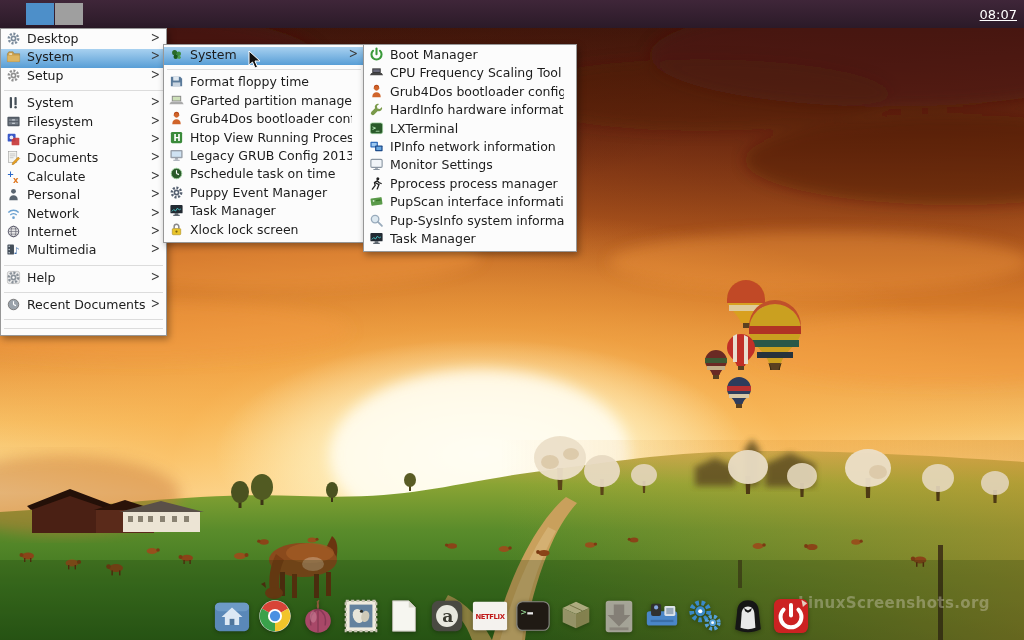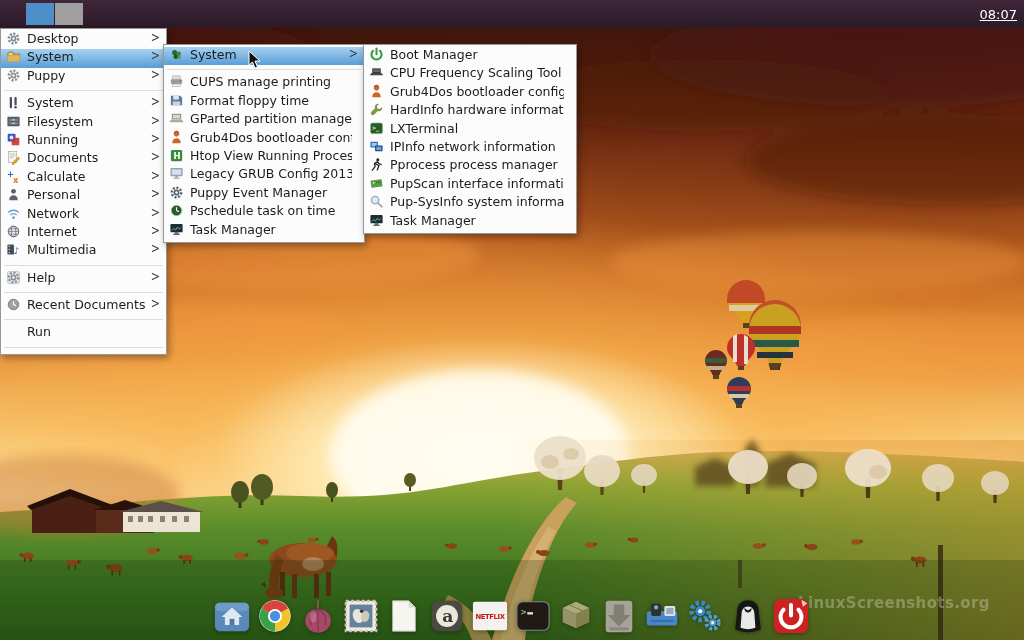--- a/index.html
+++ b/index.html
@@ -497,21 +497,21 @@
         <span class="arr">&gt;</span>
       </div>
       <div class="menu-item">
         <span class="mi">
           <svg viewBox="0 0 16 16">
             <circle cx="8" cy="8" r="5" fill="none" stroke="#909090" stroke-width="2.6" stroke-dasharray="2.2 1.6"></circle>
             <circle cx="8" cy="8" r="3.1" fill="#909090"></circle>
             <circle cx="8" cy="8" r="1.3" fill="#fff"></circle>
           </svg>
         </span>
-        <span class="lbl">Puppy</span>
+        <span class="lbl">Setup</span>
         <span class="arr">&gt;</span>
       </div>
       <div class="separator"></div>
       <div class="menu-item">
         <span class="mi">
           <svg viewBox="0 0 16 16">
             <rect x="4" y="2" width="2.4" height="12" rx="1" fill="#454f58"></rect>
             <rect x="9" y="2" width="2.4" height="9" rx="1" fill="#454f58"></rect>
             <circle cx="10.2" cy="13" r="1.3" fill="#454f58"></circle>
           </svg>
@@ -533,21 +533,21 @@
         <span class="arr">&gt;</span>
       </div>
       <div class="menu-item">
         <span class="mi">
           <svg viewBox="0 0 16 16">
             <rect x="1.8" y="1.8" width="8.4" height="8.4" rx="1" fill="#3858c8"></rect>
             <rect x="6" y="6" width="8.2" height="8.2" rx="1" fill="#c83838" opacity=".92"></rect>
             <circle cx="5.8" cy="5.8" r="2" fill="#e8ecf8"></circle>
           </svg>
         </span>
-        <span class="lbl">Running</span>
+        <span class="lbl">Graphic</span>
         <span class="arr">&gt;</span>
       </div>
       <div class="menu-item">
         <span class="mi">
           <svg viewBox="0 0 16 16">
             <rect x="2.5" y="1.5" width="9" height="12" fill="#f4f4f0" stroke="#999" stroke-width=".6"></rect>
             <path d="M4 4.2 h6 M4 6.2 h6 M4 8.2 h4" stroke="#bbb" stroke-width=".8"></path>
             <path d="M7 13.5 l6-6 1.6 1.6 -6 6 -2.1 .5z" fill="#e8a020" stroke="#a87018" stroke-width=".5"></path>
           </svg>
         </span>
@@ -627,25 +627,20 @@
         <span class="mi">
           <svg viewBox="0 0 16 16">
             <circle cx="8" cy="8" r="5.6" fill="#9aa2aa" stroke="#777" stroke-width="1"></circle>
             <path d="M8 8 V4.6 M8 8 L10.6 9.2" stroke="#fff" stroke-width="1.2" fill="none"></path>
           </svg>
         </span>
         <span class="lbl">Recent Documents</span>
         <span class="arr">&gt;</span>
       </div>
       <div class="separator"></div>
-      <div class="menu-item">
-        <span class="mi"></span>
-        <span class="lbl">Run</span>
-        <span class="arr"></span>
-      </div>
       <div class="separator"></div>
     </div>
 
   <div class="menu menu2">
 
   <div class="menu-item selected">
         <span class="mi">
           <svg viewBox="0 0 16 16">
             <circle cx="6" cy="6" r="2.7" fill="#2a6a2a"></circle>
             <circle cx="10.4" cy="7.2" r="2.4" fill="#3a8a3a"></circle>
@@ -653,32 +648,20 @@
             <circle cx="10.8" cy="11" r="1.7" fill="#4a9a4a"></circle>
           </svg>
         </span>
         <span class="lbl">System</span>
         <span class="arr">&gt;</span>
       </div>
       <div class="separator"></div>
       <div class="menu-item">
         <span class="mi">
           <svg viewBox="0 0 16 16">
-            <rect x="4" y="2" width="8" height="3.6" fill="#ddd" stroke="#999" stroke-width=".5"></rect>
-            <rect x="2" y="5.6" width="12" height="5" rx="1" fill="#9a9a9a"></rect>
-            <rect x="4" y="10.6" width="8" height="3" fill="#eee" stroke="#999" stroke-width=".5"></rect>
-            <circle cx="12.2" cy="7.2" r=".8" fill="#4a4"></circle>
-          </svg>
-        </span>
-        <span class="lbl">CUPS manage printing</span>
-        <span class="arr"></span>
-      </div>
-      <div class="menu-item">
-        <span class="mi">
-          <svg viewBox="0 0 16 16">
             <path d="M2 3 h10 l2 2 v8 h-12z" fill="#5a7a9a"></path>
             <rect x="4.5" y="3" width="6" height="4" fill="#dfe8f0"></rect>
             <rect x="4" y="9" width="8" height="4" fill="#c8d4e0"></rect>
           </svg>
         </span>
         <span class="lbl">Format floppy time</span>
         <span class="arr"></span>
       </div>
       <div class="menu-item">
         <span class="mi">
@@ -720,50 +703,61 @@
             <rect x="6.5" y="10.8" width="3" height="1.6" fill="#99a0aa"></rect>
             <rect x="4.5" y="12.4" width="7" height="1.2" rx=".5" fill="#99a0aa"></rect>
           </svg>
         </span>
         <span class="lbl">Legacy GRUB Config 2013</span>
         <span class="arr"></span>
       </div>
       <div class="menu-item">
         <span class="mi">
           <svg viewBox="0 0 16 16">
+            <circle cx="8" cy="8" r="5.6" fill="#2a5a2a" stroke="#9c9" stroke-width="1"></circle>
+            <path d="M8 8 V4.6 M8 8 L10.6 9.2" stroke="#fff" stroke-width="1.2" fill="none"></path>
+          </svg>
+        </span>
+        <span class="lbl">Pschedule task on time</span>
+        <span class="arr"></span>
+      </div>
+      <div class="menu-item">
+        <span class="mi">
+          <svg viewBox="0 0 16 16">
             <circle cx="8" cy="8" r="5" fill="none" stroke="#556070" stroke-width="2.6" stroke-dasharray="2.2 1.6"></circle>
             <circle cx="8" cy="8" r="3.1" fill="#556070"></circle>
             <circle cx="8" cy="8" r="1.3" fill="#fff"></circle>
           </svg>
         </span>
         <span class="lbl">Puppy Event Manager</span>
-        <span class="arr"></span>
-      </div>
-      <div class="menu-item">
-        <span class="mi">
-          <svg viewBox="0 0 16 16">
-            <circle cx="8" cy="8" r="5.6" fill="#2a5a2a" stroke="#9c9" stroke-width="1"></circle>
-            <path d="M8 8 V4.6 M8 8 L10.6 9.2" stroke="#fff" stroke-width="1.2" fill="none"></path>
-          </svg>
-        </span>
-        <span class="lbl">Pschedule task on time</span>
         <span class="arr"></span>
       </div>
       <div class="menu-item">
         <span class="mi">
           <svg viewBox="0 0 16 16">
             <rect x="1.5" y="2.2" width="13" height="8.8" rx="1" fill="#222a32"></rect>
             <path d="M3 9 l2-2 2 1.5 2-3 2 2 1.6-1.2" stroke="#4ac8c8" stroke-width="1" fill="none"></path>
             <rect x="6" y="11" width="4" height="1.6" fill="#444e58"></rect>
             <rect x="4.5" y="12.6" width="7" height="1.1" fill="#444e58"></rect>
           </svg>
         </span>
         <span class="lbl">Task Manager</span>
         <span class="arr"></span>
       </div>
+      <div class="menu-item">
+        <span class="mi">
+          <svg viewBox="0 0 16 16">
+            <rect x="3.5" y="7" width="9" height="6.6" rx="1" fill="#e8c42a" stroke="#a8871a" stroke-width=".6"></rect>
+            <path d="M5.5 7 v-2 a2.5 2.5 0 0 1 5 0 v2" fill="none" stroke="#888" stroke-width="1.6"></path>
+            <circle cx="8" cy="10.2" r="1.2" fill="#7a6410"></circle>
+          </svg>
+        </span>
+        <span class="lbl">Xlock lock screen</span>
+        <span class="arr"></span>
+      </div>
     </div>
 
   <div class="menu menu3">
 
   <div class="menu-item">
         <span class="mi">
           <svg viewBox="0 0 16 16">
             <path d="M8 1.6 v6" stroke="#3a9a3a" stroke-width="2.2" stroke-linecap="round"></path>
             <path d="M4.3 4 a5.4 5.4 0 1 0 7.4 0" fill="none" stroke="#3a9a3a" stroke-width="2.2" stroke-linecap="round"></path>
           </svg>
@@ -815,20 +809,31 @@
       <div class="menu-item">
         <span class="mi">
           <svg viewBox="0 0 16 16">
             <rect x="1.5" y="3" width="8" height="6" rx=".8" fill="#2a68b8"></rect>
             <rect x="2.8" y="4.2" width="5.4" height="3.6" fill="#9cc8f0"></rect>
             <rect x="6.5" y="7" width="8" height="6" rx=".8" fill="#1a4888"></rect>
             <rect x="7.8" y="8.2" width="5.4" height="3.6" fill="#6aa8e0"></rect>
           </svg>
         </span>
         <span class="lbl">IPInfo network information</span>
+        <span class="arr"></span>
+      </div>
+      <div class="menu-item">
+        <span class="mi">
+          <svg viewBox="0 0 16 16">
+            <rect x="2" y="2.5" width="12" height="8.5" rx="1.2" fill="#f0f4f8" stroke="#8a96a2" stroke-width="1.2"></rect>
+            <rect x="6.5" y="11" width="3" height="1.6" fill="#8a96a2"></rect>
+            <rect x="4.5" y="12.7" width="7" height="1.2" rx=".6" fill="#8a96a2"></rect>
+          </svg>
+        </span>
+        <span class="lbl">Monitor Settings</span>
         <span class="arr"></span>
       </div>
       <div class="menu-item">
         <span class="mi">
           <svg viewBox="0 0 16 16">
             <circle cx="9.4" cy="2.8" r="1.6" fill="#222"></circle>
             <path d="M3.6 14 l3-4 -.8-3 3-2 1.8 2 2.4 1" stroke="#222" stroke-width="1.4" fill="none" stroke-linecap="round" stroke-linejoin="round"></path>
             <path d="M6.8 7.2 l3.8 2 -1.8 4.6" stroke="#222" stroke-width="1.4" fill="none" stroke-linecap="round"></path>
           </svg>
         </span>

